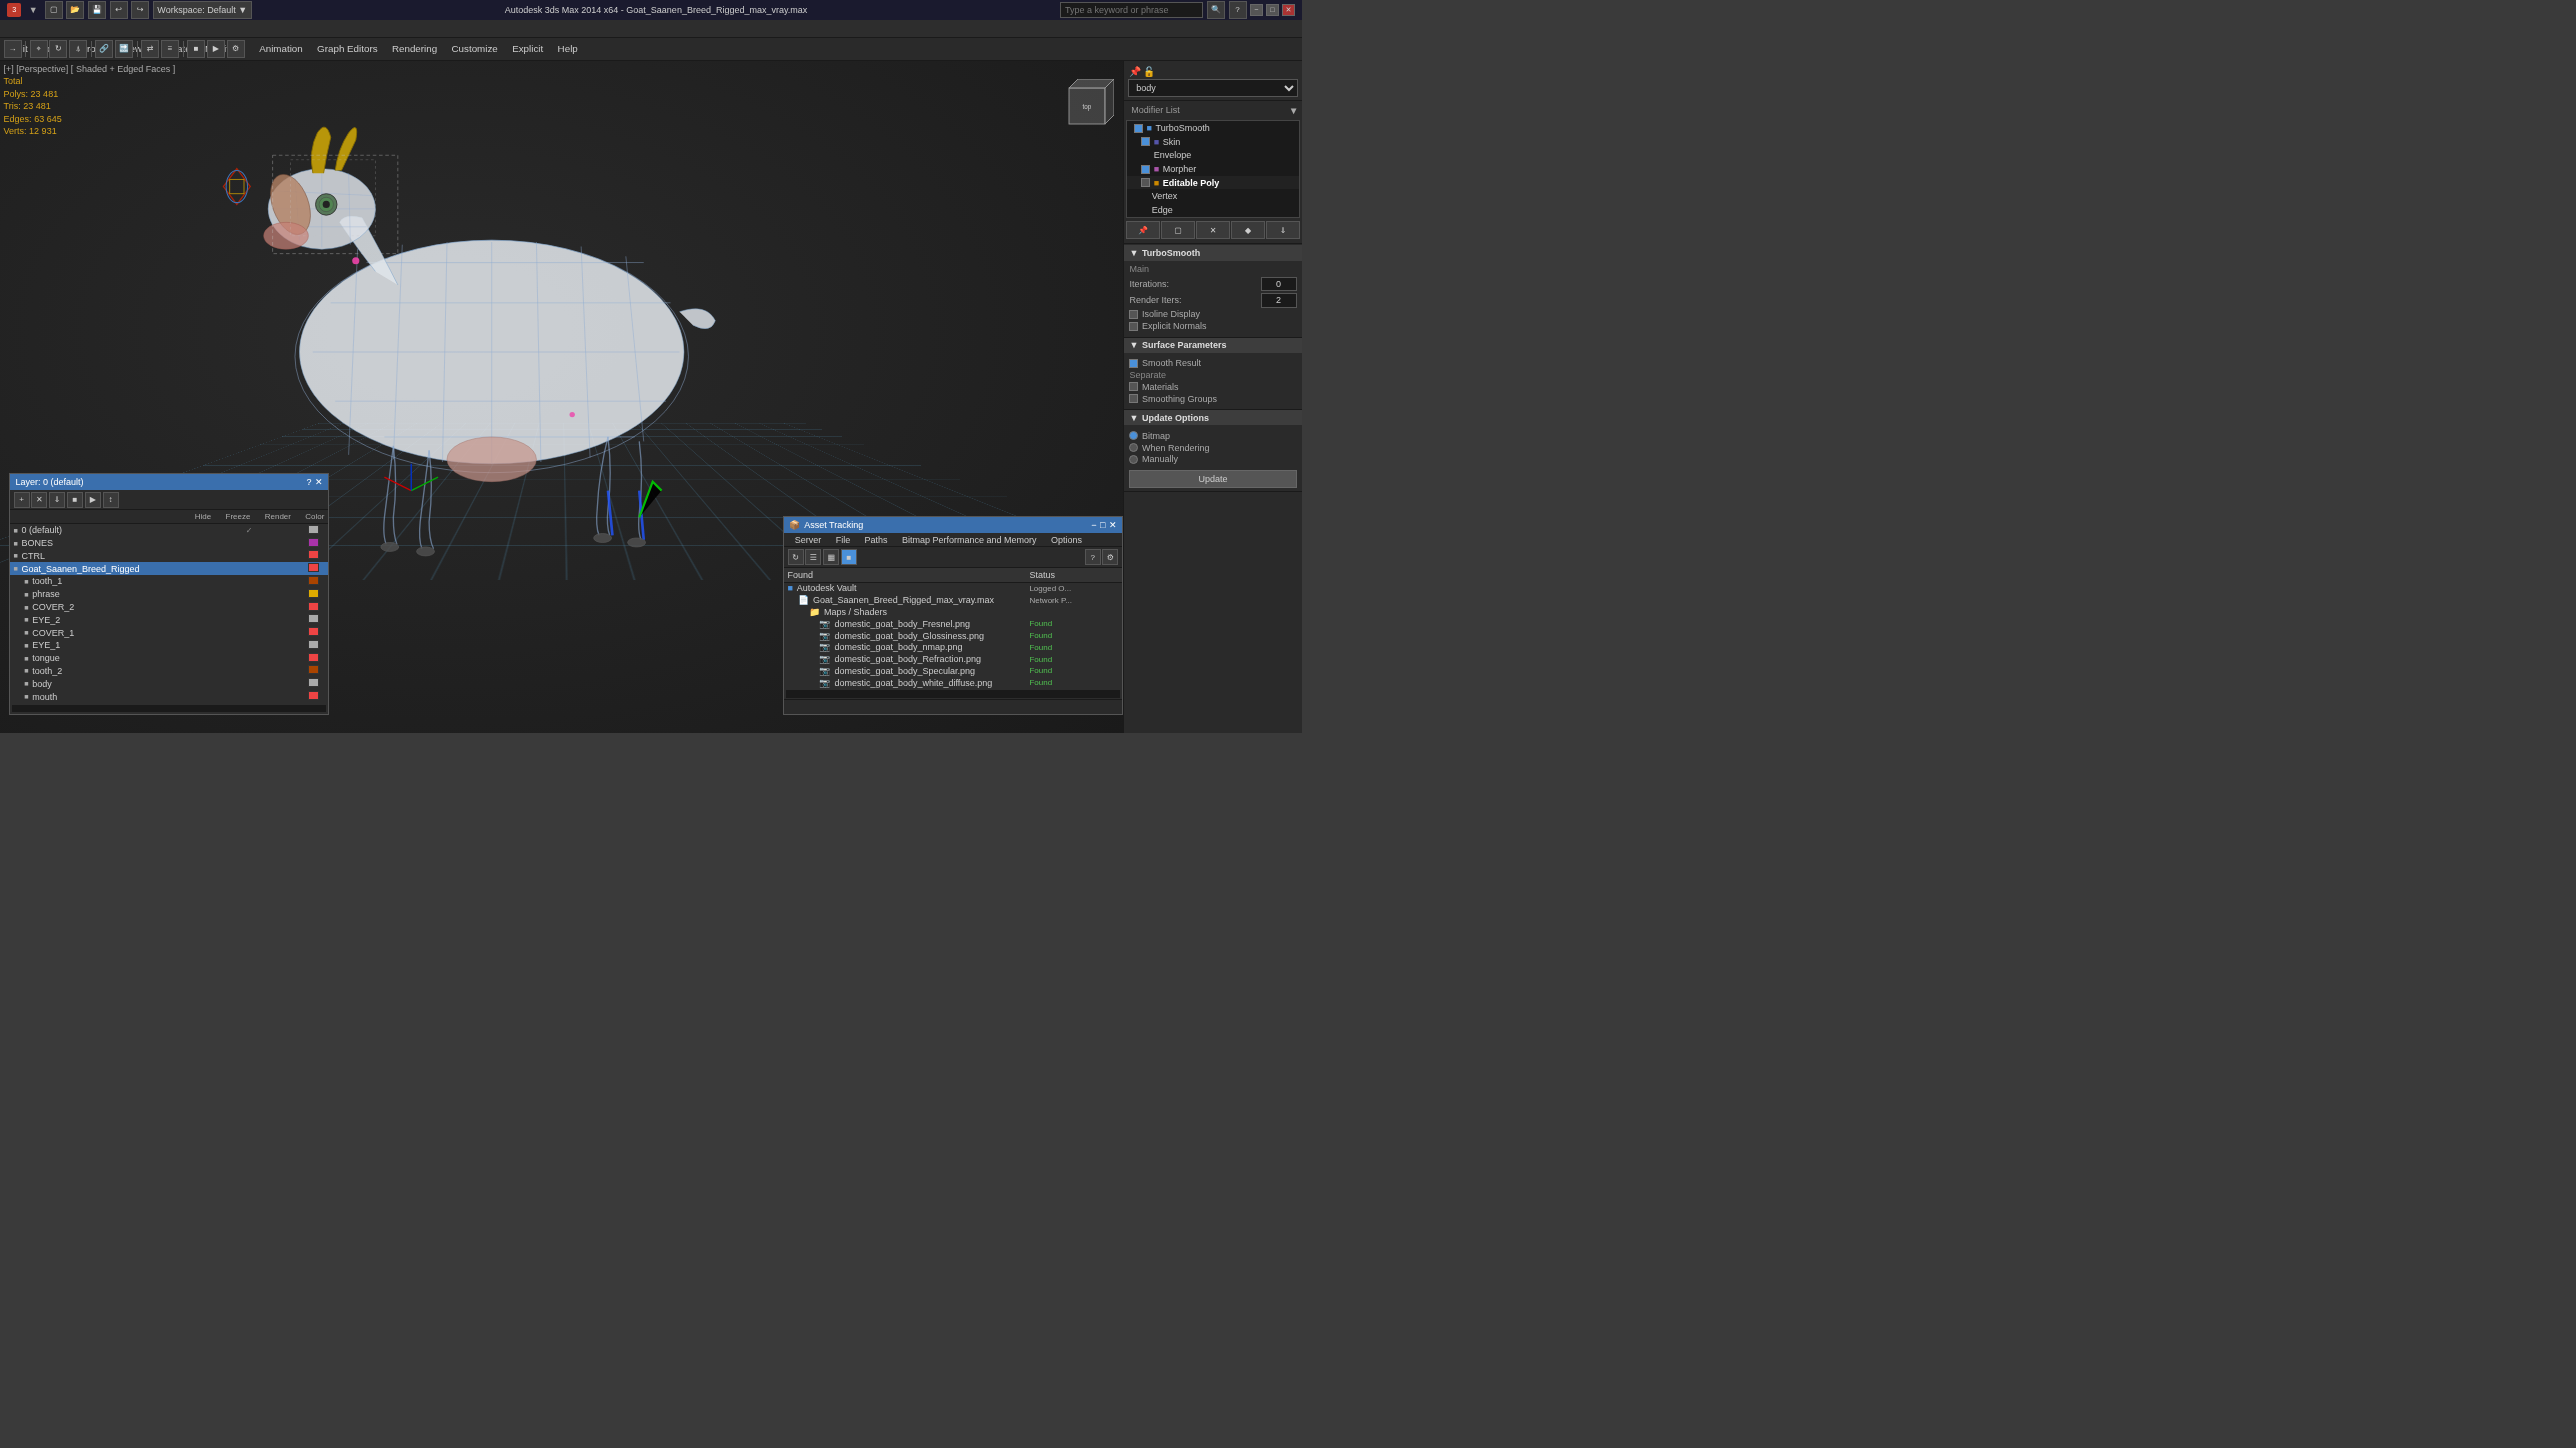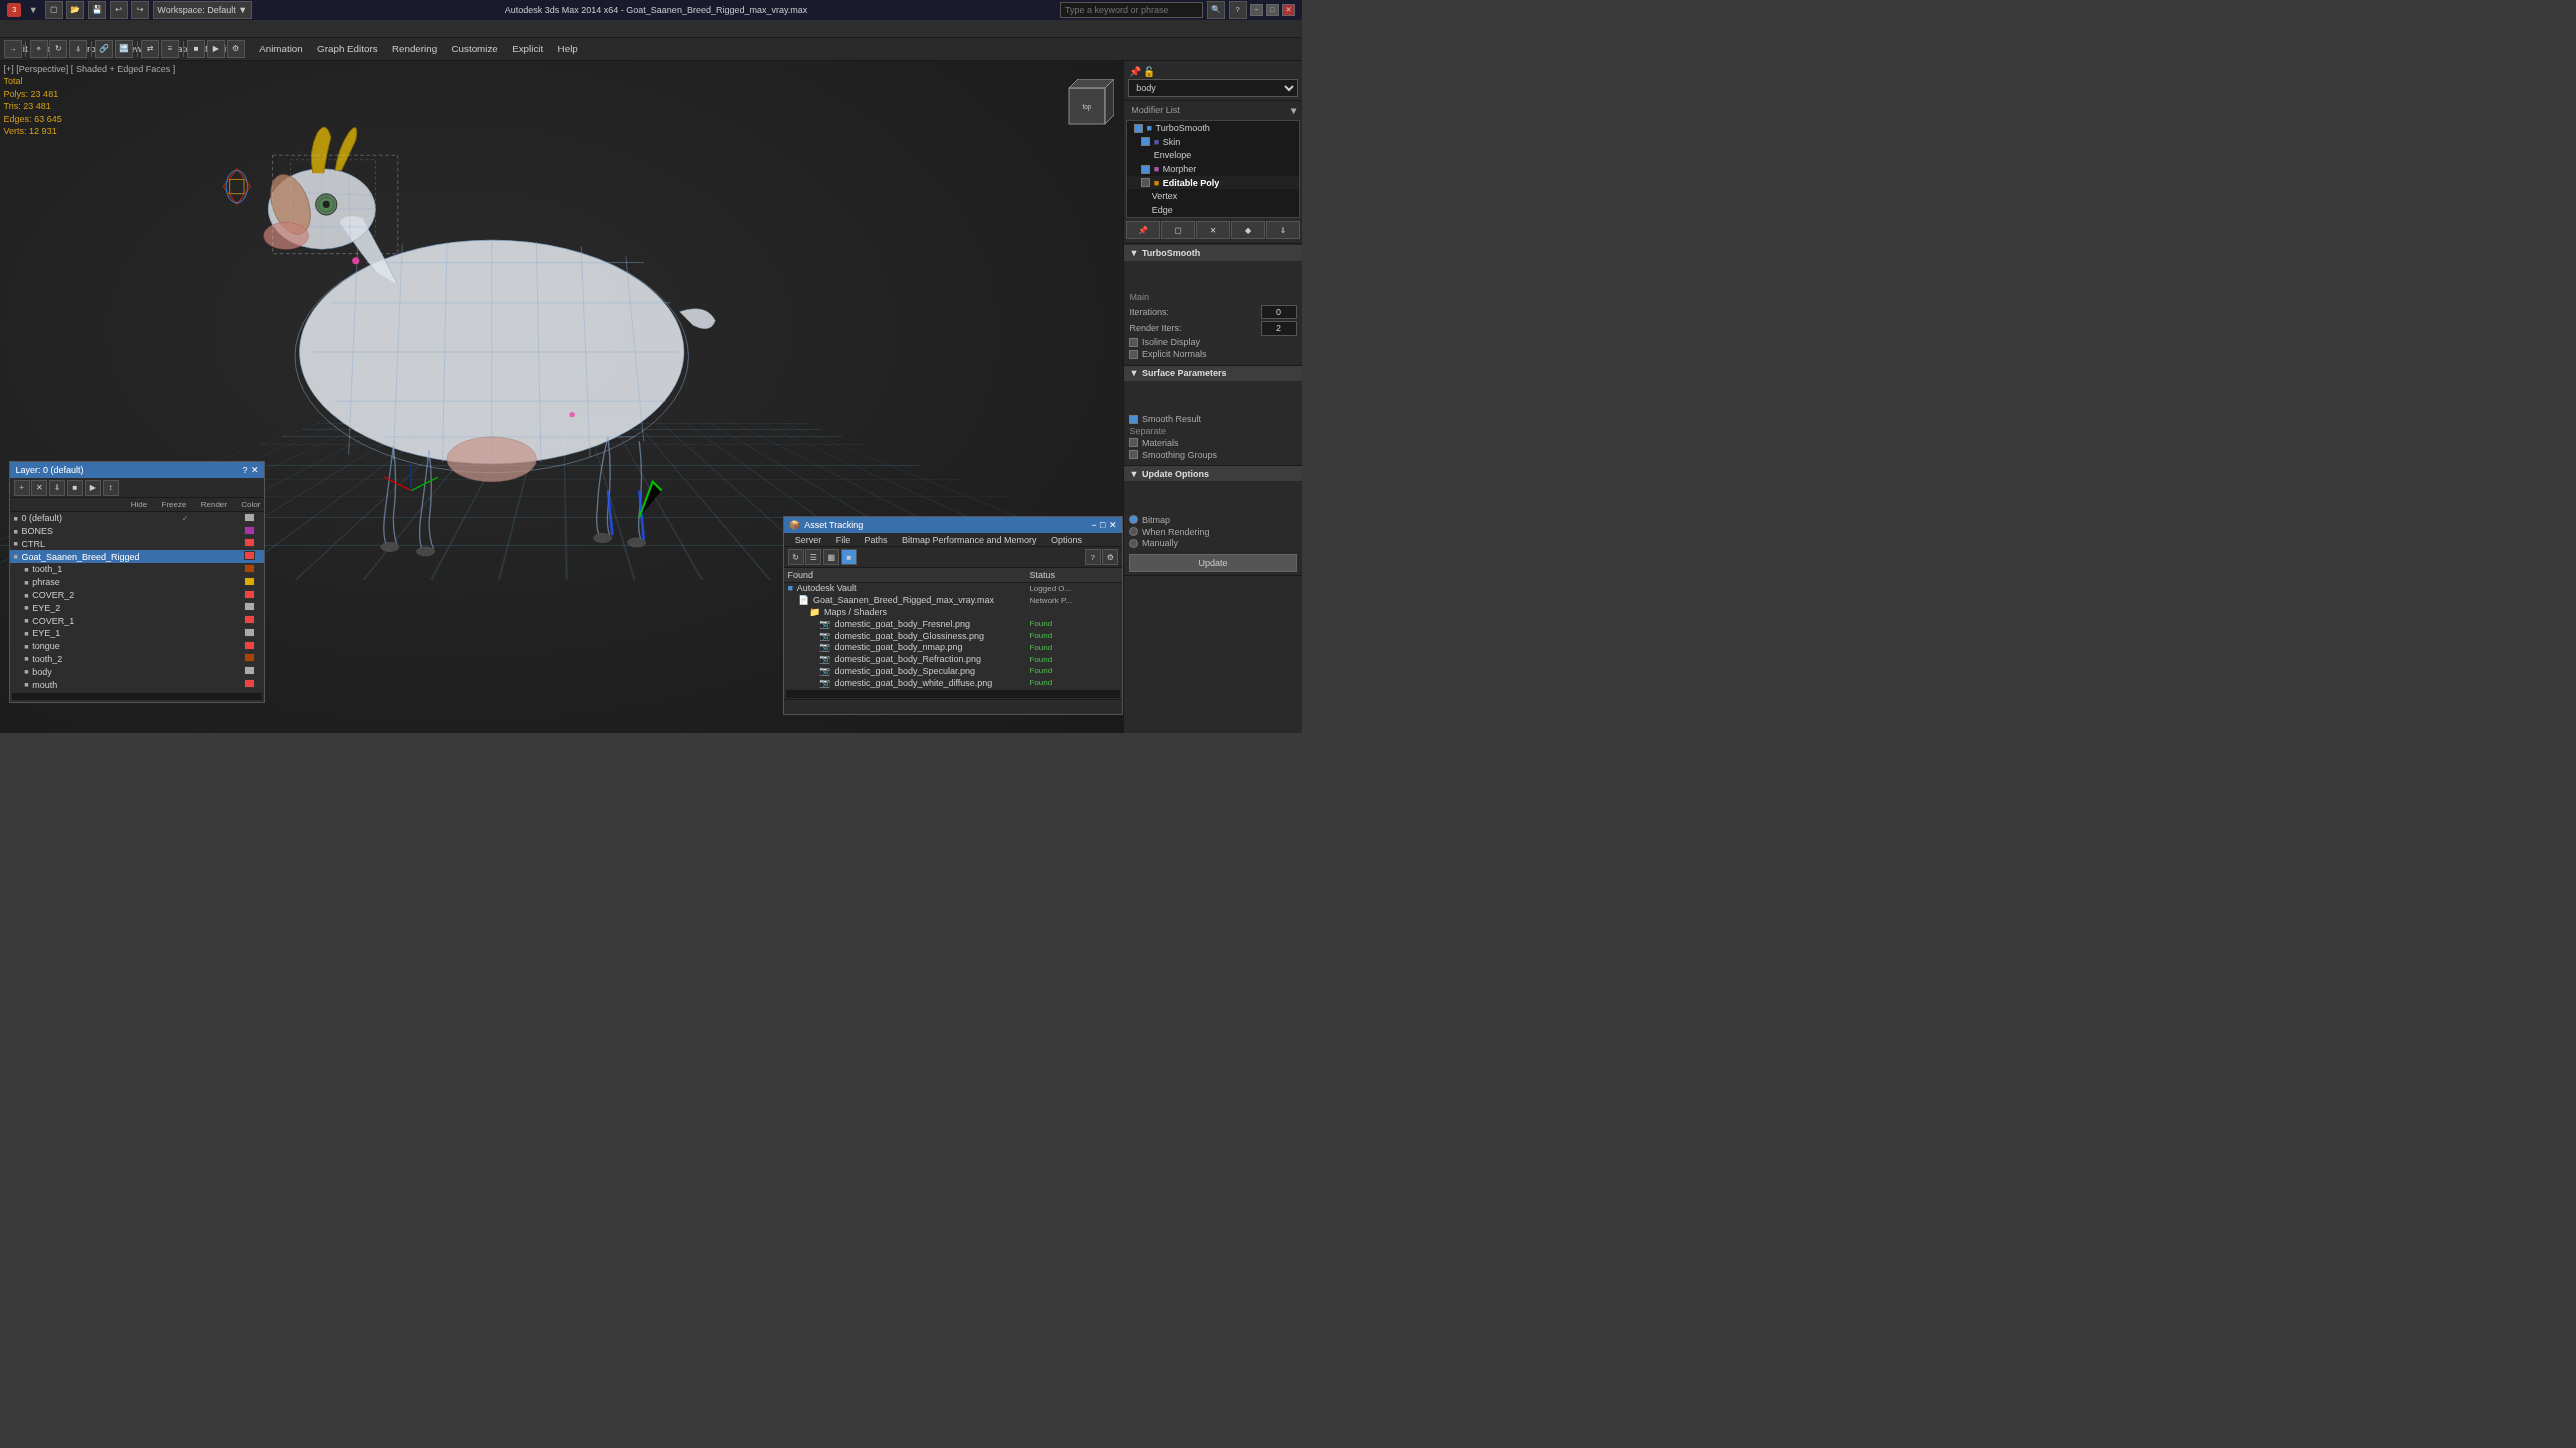--- a/index.html
+++ b/index.html
@@ -45,32 +45,32 @@
     .panel-dropdown { width: 100%; background: #1a1a1a; border: 0.9px solid #555; color: #ccc; height: 18px; font-size: 9px; padding: 0 3.6px; }
     .panel-label { font-size: 9px; color: #999; padding: 1.8px 3.6px; }
     .modifier-list { background: #1a1a1a; border: 0.9px solid #444; margin: 1.8px; }
     .modifier-item { padding: 1.8px 7.2px; font-size: 9px; color: #ccc; cursor: pointer; display: flex; align-items: center; gap: 3.6px; }
     .modifier-item.group { font-weight: bold; color: #fff; }
     .mod-checkbox { width: 9px; height: 9px; background: #555; border: 0.9px solid #777; display: inline-block; }
     .mod-checkbox.checked { background: #4a90d9; }
 
     .panel-section { border-bottom: 0.9px solid #1a1a1a; }
     .section-header { background: #3d3d3d; padding: 2.7px 5.4px; font-size: 9px; font-weight: bold; color: #ddd; cursor: pointer; display: flex; align-items: center; gap: 3.6px; }
-    .section-content { padding: 3.6px 5.4px; margin-top: 28px; }
+    .section-content { padding: 3.6px 5.4px; }
     .prop-row { display: flex; align-items: center; justify-content: space-between; margin: 1.8px 0; }
     .prop-label { font-size: 9px; color: #aaa; }
     .prop-input { width: 36px; height: 14.3px; background: #1a1a1a; border: 0.9px solid #555; color: #ccc; font-size: 9px; text-align: center; }
     .prop-checkbox { width: 9px; height: 9px; background: #4a90d9; border: 0.9px solid #777; display: inline-block; }
     .prop-checkbox.unchecked { background: #555; }
     .radio-btn { width: 9px; height: 9px; border-radius: 50%; border: 0.9px solid #777; background: #555; display: inline-block; }
     .radio-btn.selected { background: #4a90d9; }
     .update-btn { width: 100%; height: 18px; background: #555; border: 0.9px solid #666; color: #ccc; font-size: 9px; cursor: pointer; margin-top: 3.6px; }
 
     
-    #layers-panel { position: absolute; bottom: 30px; left: 9px; width: 256px; background: #2d2d2d; border: 0.9px solid #555; z-index: 100; }
+    #layers-panel { position: absolute; bottom: 18px; left: 9px; width: 320px; background: #2d2d2d; border: 0.9px solid #555; z-index: 100; }
     .layers-header { background: #3a6fad; padding: 2.7px 5.4px; display: flex; align-items: center; justify-content: space-between; font-size: 9px; color: #fff; }
     .layers-toolbar { background: #2a2a2a; padding: 1.8px 3.6px; display: flex; gap: 1.8px; border-bottom: 0.9px solid #1a1a1a; }
     .layer-tb-btn { width: 16px; height: 16px; background: #3a3a3a; border: 0.9px solid #555; display: flex; align-items: center; justify-content: center; cursor: pointer; color: #ccc; font-size: 8px; }
     .layers-cols { display: flex; justify-content: flex-end; padding: 1.8px 3.6px; font-size: 8px; color: #aaa; gap: 14.3px; background: #2a2a2a; border-bottom: 0.9px solid #1a1a1a; }
     .layer-row { display: flex; align-items: center; padding: 0.9px 3.6px; font-size: 9px; cursor: pointer; }
     .layer-row.selected { background: #3a6fad; color: #fff; }
     .layer-name { flex: 1; display: flex; align-items: center; gap: 3.6px; }
     .layer-col { width: 21.5px; text-align: center; font-size: 8px; color: #888; }
     .layers-scroll { overflow-y: auto; max-height: 179px; }
     .scrollbar-h { height: 7.2px; background: #1a1a1a; margin: 1.8px; }

